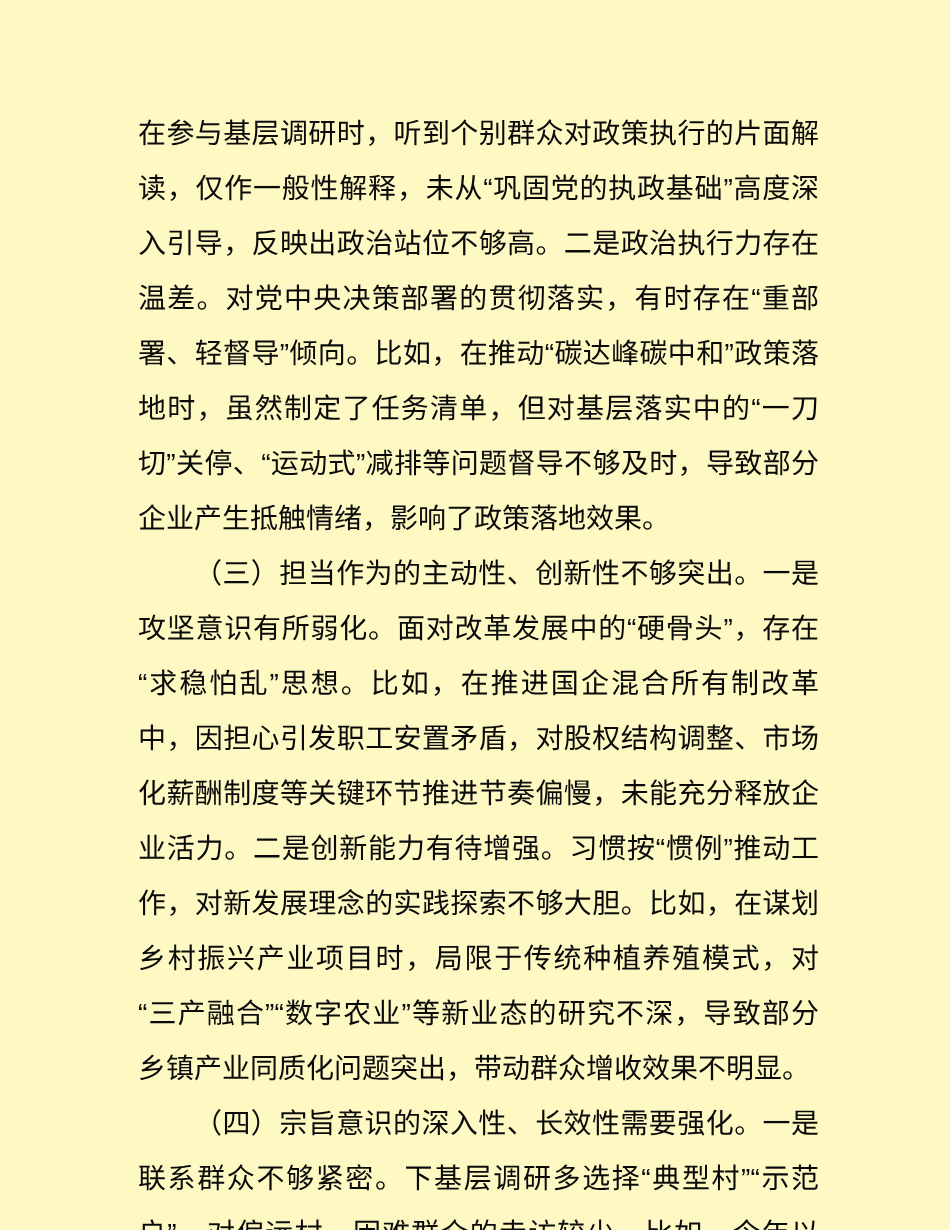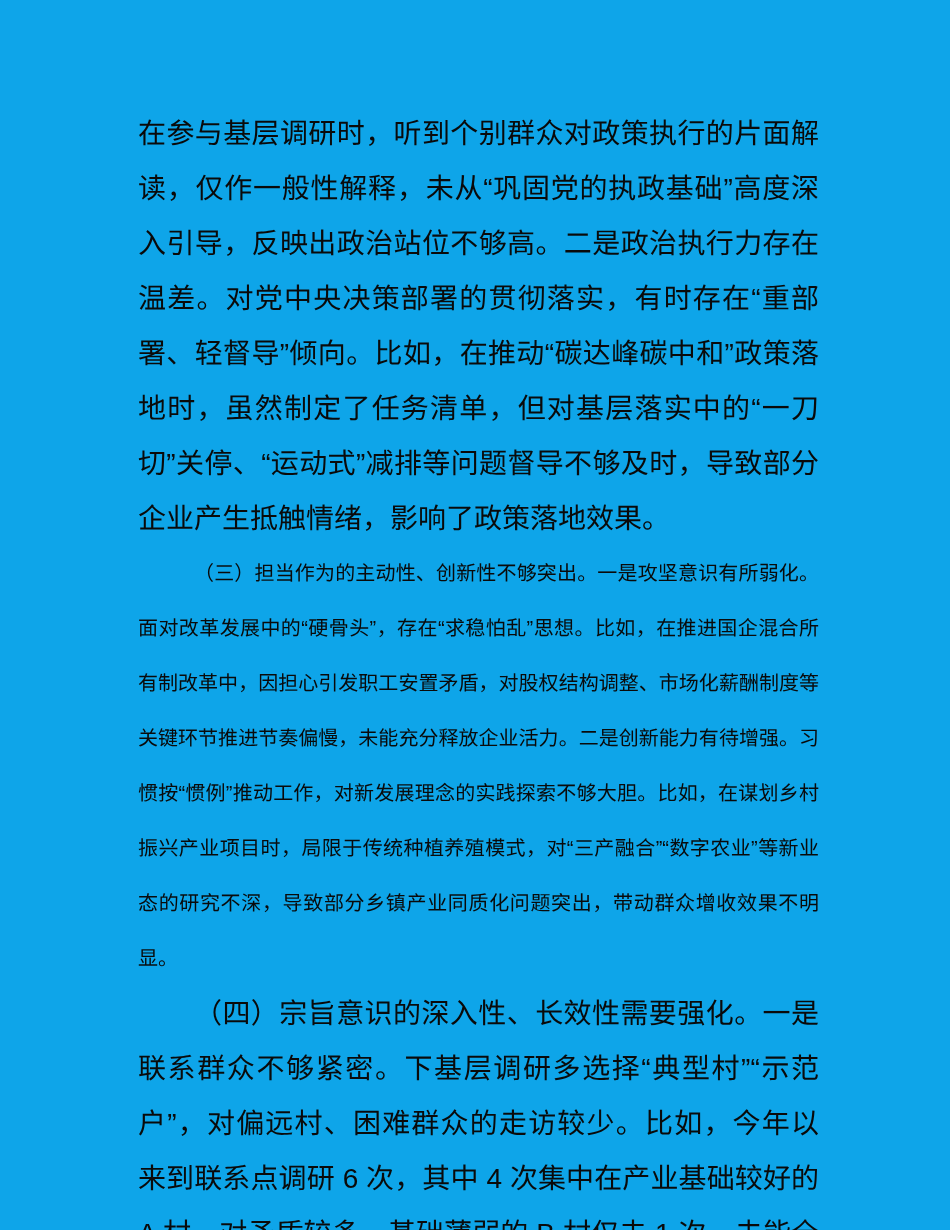--- a/index.html
+++ b/index.html
@@ -39,25 +39,25 @@
     -webkit-font-smoothing: antialiased;
   }
   .para.indent {
     text-indent: 57px;
   }
   
 </style>
 </head>
 <body>
 
-<div class="page" style="width: 950px; height: 1230px; background: #0ea5e9;">
+<div class="page" style="width: 950px; height: 1230px; background: #fef9c3;">
 
   <div class="text-body" style="left: 138px; width: 681px;">
 
     <p class="para" style="font-size: 28px; line-height: 55px; color: rgb(10, 10, 10);">在参与基层调研时，听到个别群众对政策执行的片面解读，仅作一般性解释，未从“巩固党的执政基础”高度深入引导，反映出政治站位不够高。二是政治执行力存在温差。对党中央决策部署的贯彻落实，有时存在“重部署、轻督导”倾向。比如，在推动“碳达峰碳中和”政策落地时，虽然制定了任务清单，但对基层落实中的“一刀切”关停、“运动式”减排等问题督导不够及时，导致部分企业产生抵触情绪，影响了政策落地效果。</p>
 
-    <p class="para indent" style="font-size: 20px; line-height: 55px; color: rgb(10, 10, 10); text-indent: 56px;">（三）担当作为的主动性、创新性不够突出。一是攻坚意识有所弱化。面对改革发展中的“硬骨头”，存在“求稳怕乱”思想。比如，在推进国企混合所有制改革中，因担心引发职工安置矛盾，对股权结构调整、市场化薪酬制度等关键环节推进节奏偏慢，未能充分释放企业活力。二是创新能力有待增强。习惯按“惯例”推动工作，对新发展理念的实践探索不够大胆。比如，在谋划乡村振兴产业项目时，局限于传统种植养殖模式，对“三产融合”“数字农业”等新业态的研究不深，导致部分乡镇产业同质化问题突出，带动群众增收效果不明显。</p>
+    <p class="para indent" style="font-size: 28px; line-height: 55px; color: rgb(10, 10, 10); text-indent: 56px;">（三）担当作为的主动性、创新性不够突出。一是攻坚意识有所弱化。面对改革发展中的“硬骨头”，存在“求稳怕乱”思想。比如，在推进国企混合所有制改革中，因担心引发职工安置矛盾，对股权结构调整、市场化薪酬制度等关键环节推进节奏偏慢，未能充分释放企业活力。二是创新能力有待增强。习惯按“惯例”推动工作，对新发展理念的实践探索不够大胆。比如，在谋划乡村振兴产业项目时，局限于传统种植养殖模式，对“三产融合”“数字农业”等新业态的研究不深，导致部分乡镇产业同质化问题突出，带动群众增收效果不明显。</p>
 
     <p class="para indent" style="font-size: 28px; line-height: 55px; color: rgb(10, 10, 10); text-indent: 56px;">（四）宗旨意识的深入性、长效性需要强化。一是联系群众不够紧密。下基层调研多选择“典型村”“示范户”，对偏远村、困难群众的走访较少。比如，今年以来到联系点调研 6 次，其中 4 次集中在产业基础较好的 A 村，对矛盾较多、基础薄弱的 B 村仅去 1 次，未能全面掌握群众真实需求。二是解决问题不够彻底。对群众反映的急难愁盼问题，有时存在</p>
 
   </div>
 
 </div>
 
 </body></html>

